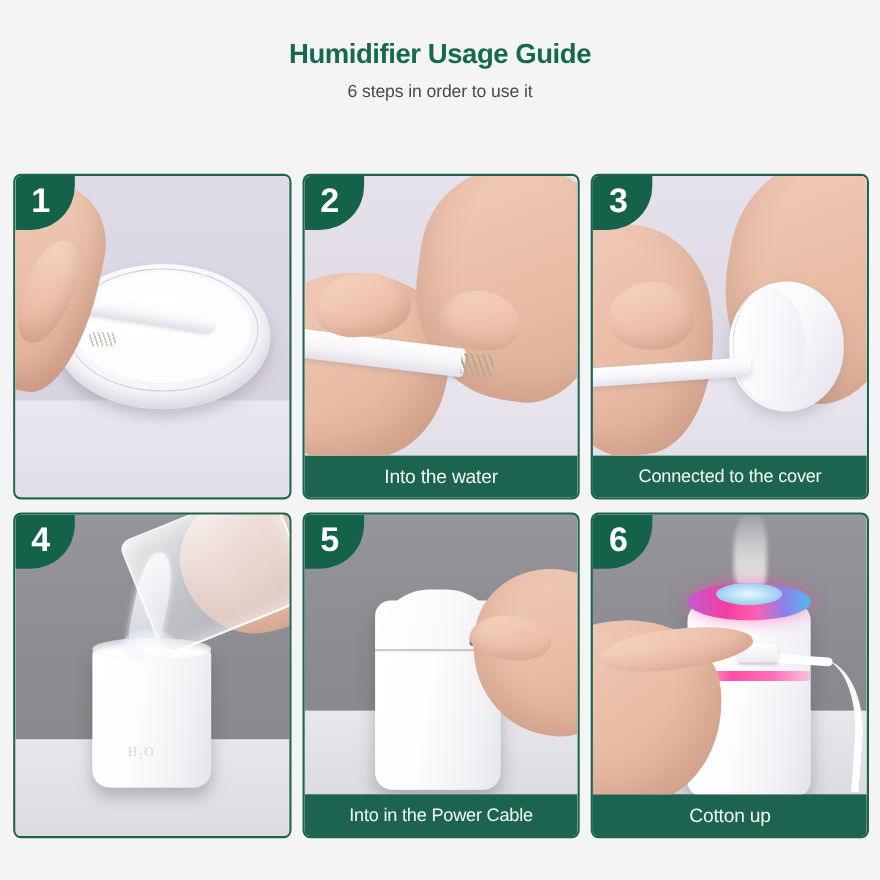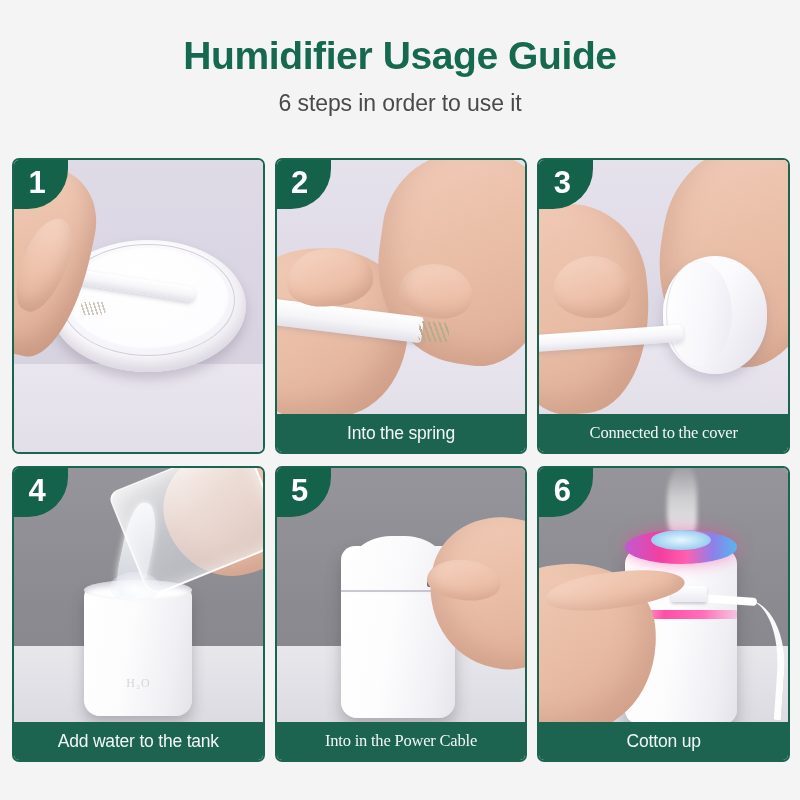--- a/index.html
+++ b/index.html
@@ -7,25 +7,25 @@
     width: 800px; height: 800px;
     background: #f4f4f4;
     font-family: "Liberation Sans", sans-serif;
     overflow: hidden;
   }
   .page { position: relative; width: 800px; height: 800px; }
 
   
   .header { text-align: center; padding-top: 36px; }
   .title {
-    font-size: 39px; font-weight: bold; color: #15694f;
+    font-size: 25px; font-weight: bold; color: #15694f;
     letter-spacing: -0.4px; line-height: 1.05;
   }
   .subtitle {
-    font-size: 23px; color: #4a4a4a; margin-top: 13px;
+    font-size: 16px; color: #4a4a4a; margin-top: 13px;
     letter-spacing: -0.1px;
   }
 
   
   .grid {
     position: absolute; left: 12px; top: 158px;
     width: 778px;
     display: grid;
     grid-template-columns: repeat(3, 1fr);
     grid-template-rows: 296px 296px;
@@ -64,21 +64,21 @@
 
   .caption {
     flex: 0 0 38px;
     background: #1c6450;
     color: #f2f7f5;
     display: flex; align-items: center; justify-content: center;
     font-size: 17.5px;
     letter-spacing: -0.2px;
     white-space: nowrap;
   }
-  .cap-sm { font-size: 16.5px; font-family: Liberation Serif, serif; }
+  .cap-sm { font-size: 16.5px; }
 
   
   
   .scene { position: absolute; inset: 0; }
 
   .bg-lav  { background: linear-gradient(180deg,#dedae6 0%,#d9d4e2 55%,#d5d0de 100%); }
   .bg-lav2 { background: linear-gradient(180deg,#e6e2ec 0%,#ddd8e5 60%,#d6d1e0 100%); }
   .bg-gray { background: linear-gradient(180deg,#96959b 0%,#8b8a90 55%,#86858c 100%); }
 
   .table-lav {
@@ -242,21 +242,21 @@
     box-shadow: 0 8px 14px rgba(60,58,66,.28);
   }
   .p4-tank-mouth {
     position: absolute; left: 70px; top: 112px;
     width: 108px; height: 20px;
     border-radius: 50%;
     background: linear-gradient(180deg,#f1f0f4 0%,#ffffff 60%);
     box-shadow: inset 0 3px 6px rgba(170,166,180,.55);
   }
   .p4-h2o {
-    position: absolute; left: 74px; top: 208px; width: 101px;
+    position: absolute; left: 64px; top: 208px; width: 101px;
     text-align: center; font-size: 12px; color: #d6d5da;
     letter-spacing: 1px; font-family: "Liberation Serif", serif;
   }
   .p4-pitcher {
     position: absolute; right: -8px; top: -6px;
     width: 148px; height: 112px;
     background: linear-gradient(160deg, rgba(255,255,255,.82) 0%, rgba(236,238,243,.55) 45%, rgba(214,218,228,.45) 100%);
     border: 2px solid rgba(255,255,255,.85);
     border-radius: 10px 6px 30px 16px;
     transform: rotate(-22deg);
@@ -438,21 +438,21 @@
         <div class="p2-handL skin"></div>
         <div class="p2-handR skin"></div>
         <div class="p2-wick"></div>
         <div class="p2-spring"></div>
         <div class="p2-fingerL skin2"></div>
         <div class="p2-fingerR skin2"></div>
         <div class="badge">
           <span>2</span>
         </div>
       </div>
-      <div class="caption">Into the spring</div>
+      <div class="caption">Into the water</div>
     </div>
 
     <div class="panel">
       <div class="photo">
         <div class="scene bg-lav2"></div>
         <div class="table-lav"></div>
         <div class="p3-handR skin"></div>
         <div class="p3-cover"></div>
         <div class="p3-cover-top"></div>
         <div class="p3-handL skin"></div>
@@ -473,21 +473,20 @@
         <div class="p4-tank-mouth"></div>
         <div class="p4-h2o">H₂O</div>
         <div class="p4-stream"></div>
         <div class="p4-splash"></div>
         <div class="p4-pitcher-hand skin2"></div>
         <div class="p4-pitcher"></div>
         <div class="badge">
           <span>4</span>
         </div>
       </div>
-      <div class="caption">Add water to the tank</div>
     </div>
 
     <div class="panel">
       <div class="photo">
         <div class="scene bg-gray"></div>
         <div class="table-white"></div>
         <div class="p5-body"></div>
         <div class="p5-lid"></div>
         <div class="p5-seam"></div>
         <div class="p5-port"></div>

